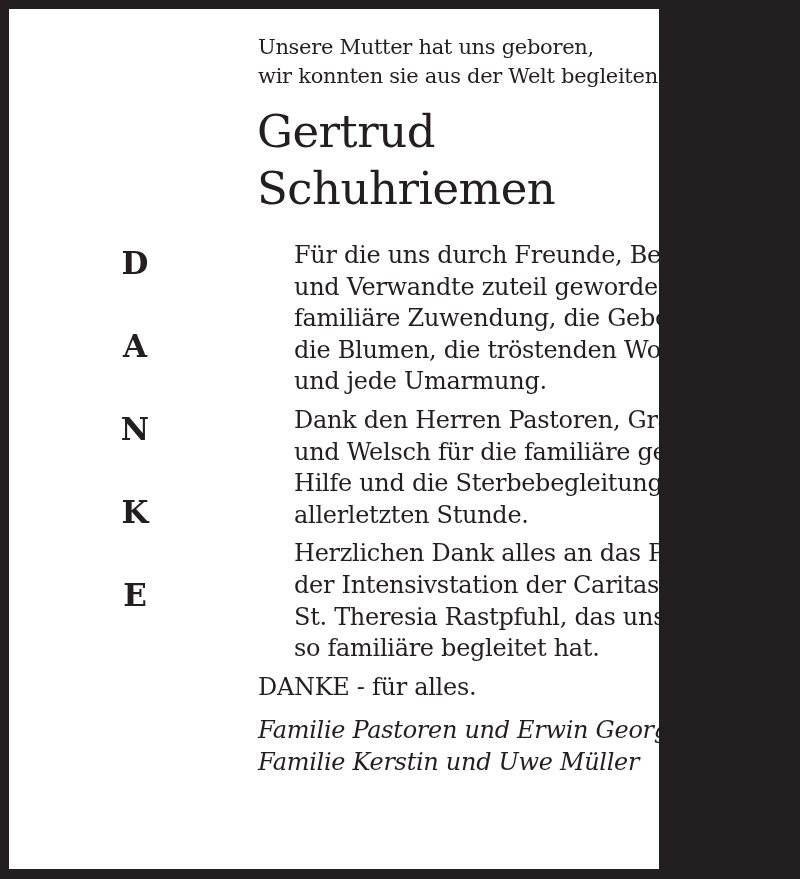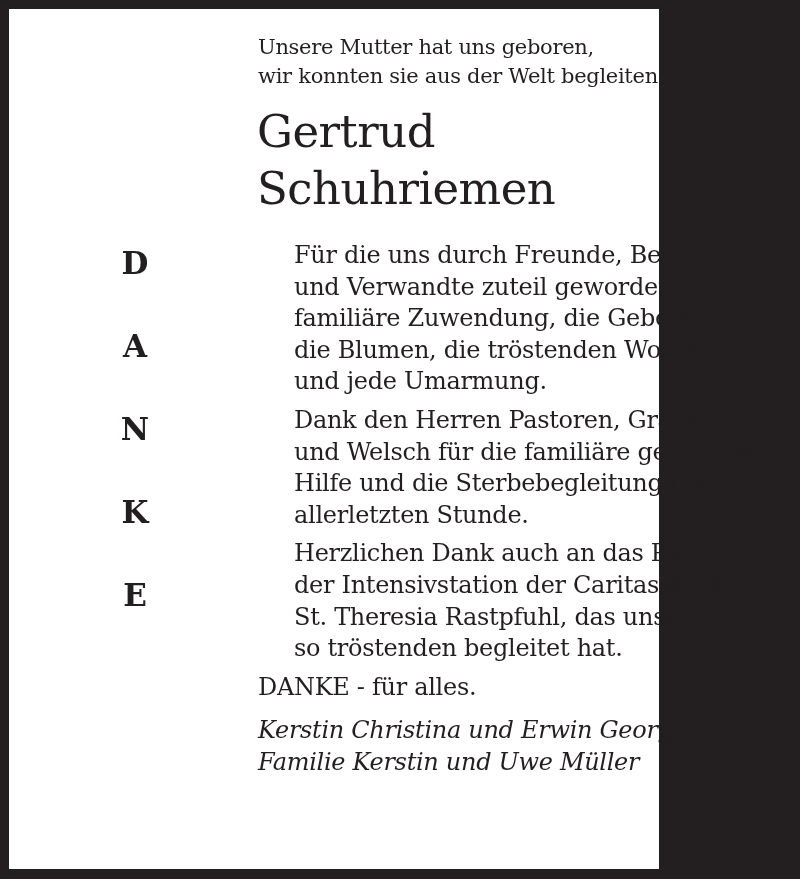--- a/index.html
+++ b/index.html
@@ -67,27 +67,27 @@
       <div>die Blumen, die tröstenden Worte</div>
       <div>und jede Umarmung.</div>
     </div>
     <div class="para">
       <div>Dank den Herren Pastoren, Graus</div>
       <div>und Welsch für die familiäre geistliche</div>
       <div>Hilfe und die Sterbebegleitung bis zur</div>
       <div>allerletzten Stunde.</div>
     </div>
     <div class="para">
-      <div>Herzlichen Dank auch an das Personal</div>
+      <div>Herzlichen Dank alles an das Personal</div>
       <div>der Intensivstation der Caritasklinik</div>
       <div>St. Theresia Rastpfuhl, das unsere</div>
-      <div>so tröstenden begleitet hat.</div>
+      <div>so familiäre begleitet hat.</div>
     </div>
 
     <div class="closing"><b>DANKE</b><span> - für alles.</span></div>
 
     <div class="signatures">
-      <div>Kerstin Christina und Erwin Georg</div>
+      <div>Familie Pastoren und Erwin Georg</div>
       <div>Familie Kerstin und Uwe Müller</div>
     </div>
   </div>
 
 </div>
 
 </body></html>

